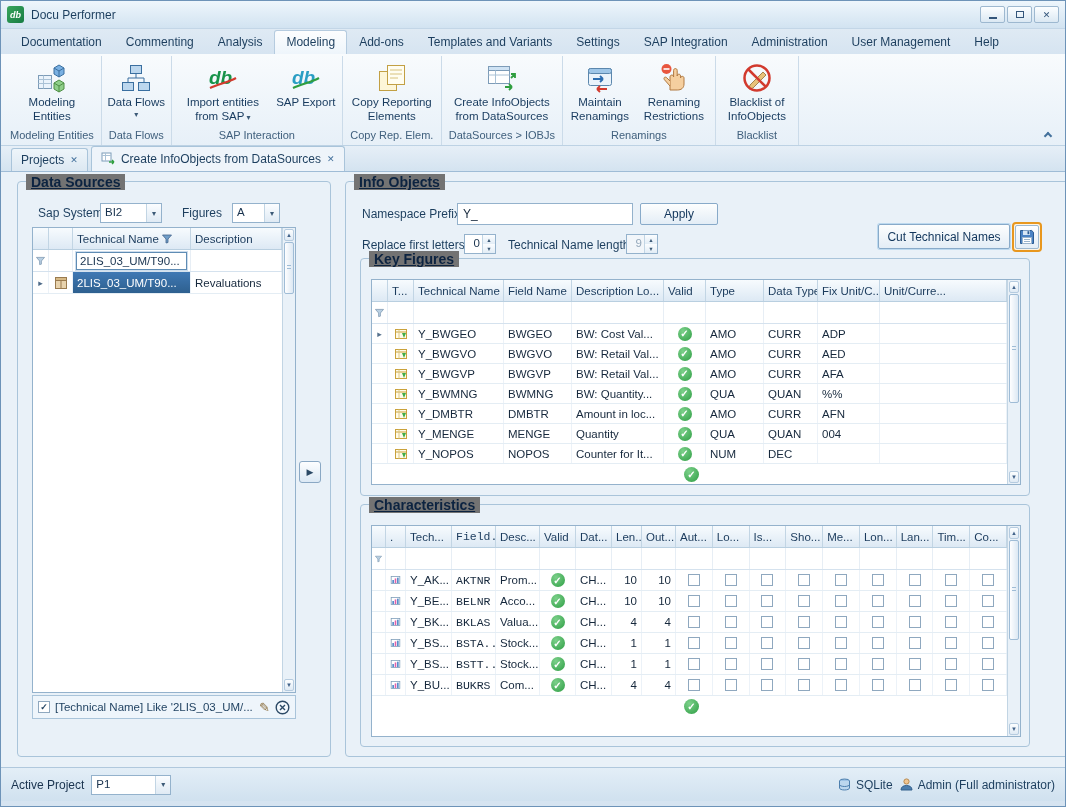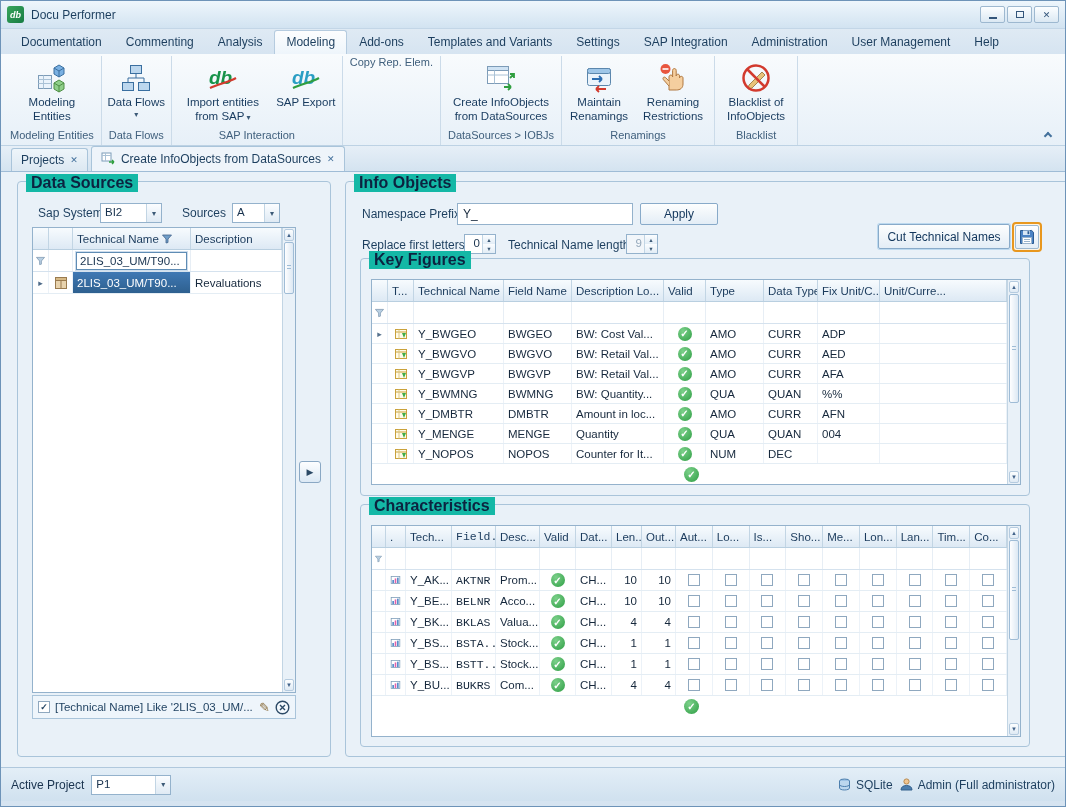--- a/index.html
+++ b/index.html
@@ -54,22 +54,22 @@
               display:flex; align-items:flex-end; padding:0 10px; gap:3px; }
   .dtab { display:flex; align-items:center; gap:6px; padding:0 9px; height:23px;
           border:1px solid #a9c4da; border-bottom:none; border-radius:3px 3px 0 0;
           background:linear-gradient(#eef5fa,#dce8f2); color:#1c3e5e; white-space:nowrap; }
   .dtab.active { background:#eef4fa; height:25px; }
   .tab-close { font-size:9px; color:#44719c; }
 
   
   .main { position:absolute; top:171px; left:0; right:0; height:595px; background:#e9f1f8; }
   .gbox { position:absolute; border:1px solid #a9c4da; border-radius:4px; }
-  .gbox-cap { position:absolute; top:-8px; left:8px; padding:0 5px; background:#14b8a6;
-              font-weight:bold; color:#0c2340; font-size:16px; }
+  .gbox-cap { position:absolute; top:-8px; left:8px; padding:0 5px; background:#737373;
+              font-weight:bold; color:#0c2340; font-size:14px;text-decoration:underline; }
 
   .lbl { position:absolute; color:#1c3e5e; white-space:nowrap; }
 
   
   .combo { position:absolute; display:flex; border:1px solid #94b2cc; background:#fff; height:20px; }
   .combo .cval { flex:1; padding:2px 4px; font-size:11.5px; overflow:hidden; }
   .combo .cbtn { width:15px; border-left:1px solid #c2d5e4; background:linear-gradient(#fbfdff,#dfeaf4);
                  display:flex; align-items:center; justify-content:center; font-size:8px; color:#3c5a77; }
   .tbox { position:absolute; border:1px solid #94b2cc; background:#fff; font:12px "Liberation Sans",sans-serif;
           padding:2px 5px; color:#16283c; }
@@ -252,20 +252,32 @@
               </svg>
           </span>
           <span class="rlb">SAP Export</span>
         </div>
       </div>
       <div class="rgroup-cap">SAP Interaction</div>
     </div>
 
 
     <div class="rgroup">
+      <div class="rgroup-buttons">
+        <div class="rbtn" style="width:92px">
+          <span class="ric">
+            <svg width="32" height="32" viewBox="0 0 32 32">
+                <rect x="3.5" y="9.5" width="17" height="19" fill="#fdf6d8" stroke="#c2a044"></rect>
+                <rect x="11.5" y="3.5" width="17" height="19" fill="#fffdf0" stroke="#c2a044"></rect>
+                <path d="M14 8h12M14 12h12M14 16h8" stroke="#d8c27c"></path>
+              </svg>
+          </span>
+          <span class="rlb">Copy Reporting Elements</span>
+        </div>
+      </div>
       <div class="rgroup-cap">Copy Rep. Elem.</div>
     </div>
 
     <div class="rgroup">
       <div class="rgroup-buttons">
         <div class="rbtn" style="width:112px">
           <span class="ric">
             <svg width="32" height="32" viewBox="0 0 32 32">
                 <rect x="2.5" y="4.5" width="21" height="17" fill="#fff" stroke="#7d9cb8"></rect>
                 <rect x="2.5" y="4.5" width="21" height="4" fill="#cfe3f4" stroke="#7d9cb8"></rect>
@@ -350,21 +362,21 @@
   <div class="main">
 
     <div class="gbox" style="left:16px; top:9px; width:314px; height:576px;">
       <div class="gbox-cap">Data Sources</div>
 
       <span class="lbl" style="left:20px; top:24px;">Sap System</span>
       <div class="combo" style="left:82px; top:21px; width:62px;">
         <span class="cval">BI2</span>
         <span class="cbtn">▾</span>
       </div>
-      <span class="lbl" style="left:164px; top:24px;">Sources</span>
+      <span class="lbl" style="left:164px; top:24px;">Figures</span>
       <div class="combo" style="left:214px; top:21px; width:48px;">
         <span class="cval">A</span>
         <span class="cbtn">▾</span>
       </div>
 
       <div class="grid ds" style="left:14px; top:45px; width:264px; height:466px;">
         <div class="g-inner">
           <div class="gh">
             <div class="ghc c-ind"></div>
             <div class="ghc c-icon"></div>

